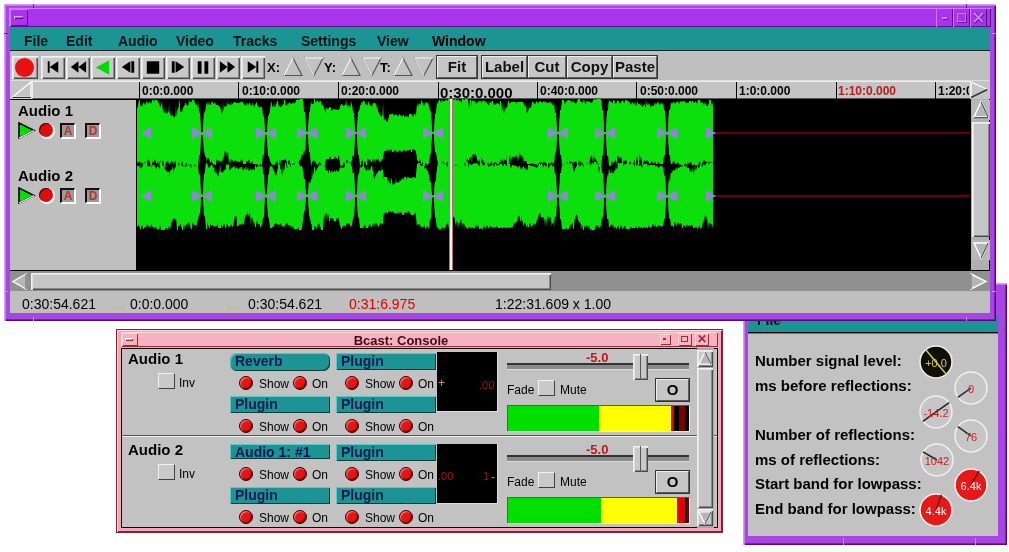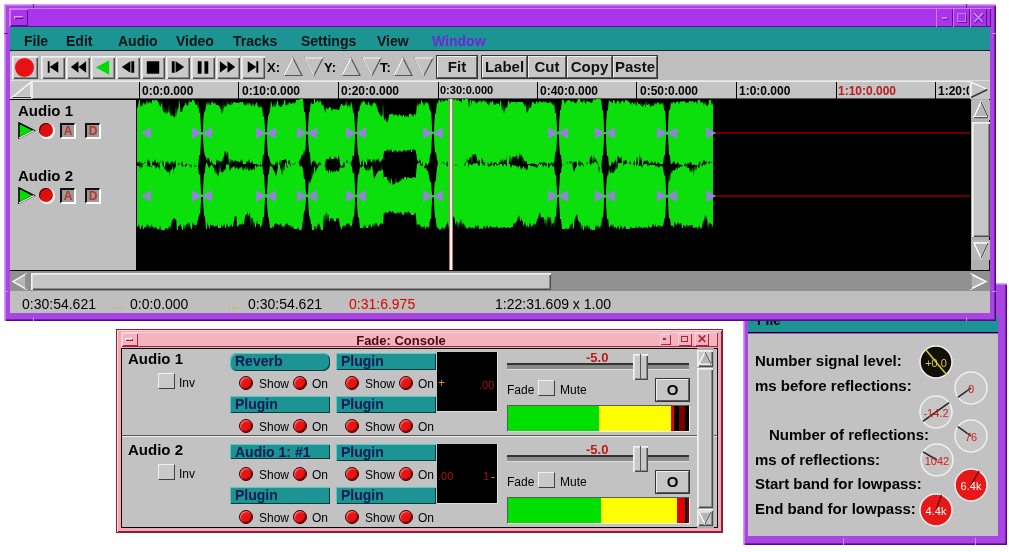--- a/index.html
+++ b/index.html
@@ -32,21 +32,21 @@
     <svg class="abs" style="left:211px;top:88px" width="34" height="34">
       <circle cx="17" cy="17" r="16" fill="#c6c6c6" stroke="#f0f0f0" stroke-width="1.5"></circle>
       <path d="M17 17l-13.2 9.3" stroke="#222" stroke-width="1.5"></path>
       <text x="17" y="22" font-size="11" font-family="Liberation Sans" fill="#cc2020" text-anchor="middle">0</text>
     </svg>
     <svg class="abs" style="left:176px;top:112px" width="34" height="34">
       <circle cx="17" cy="17" r="16" fill="#c6c6c6" stroke="#f0f0f0" stroke-width="1.5"></circle>
       <path d="M3.8 26.3L30.2 7.7" stroke="#222" stroke-width="1.5"></path>
       <text x="17" y="22" font-size="11" font-family="Liberation Sans" fill="#cc2020" text-anchor="middle">-14.2</text>
     </svg>
-    <div class="abs bold" style="left:26px;top:143px;font-size:15px;color:#000;white-space:nowrap;">Number of reflections:</div>
+    <div class="abs bold" style="left:12px;top:143px;font-size:15px;color:#000;white-space:nowrap;">Number of reflections:</div>
     <svg class="abs" style="left:211px;top:136px" width="34" height="34">
       <circle cx="17" cy="17" r="16" fill="#c6c6c6" stroke="#f0f0f0" stroke-width="1.5"></circle>
       <path d="M17 17l-13.2 -9.3" stroke="#222" stroke-width="1.5"></path>
       <text x="17" y="22" font-size="11" font-family="Liberation Sans" fill="#cc2020" text-anchor="middle">76</text>
     </svg>
     <div class="abs bold" style="left:12px;top:168px;font-size:15px;color:#000;white-space:nowrap;">ms of reflections:</div>
     <svg class="abs" style="left:177px;top:160px" width="34" height="34">
       <circle cx="17" cy="17" r="16" fill="#c6c6c6" stroke="#f0f0f0" stroke-width="1.5"></circle>
       <path d="M17 17l-14.0 -8.1" stroke="#222" stroke-width="1.5"></path>
       <text x="17" y="22" font-size="11" font-family="Liberation Sans" fill="#cc2020" text-anchor="middle">1042</text>
@@ -82,21 +82,21 @@
       </svg></div>
   <div class="abs" style="left:6px;top:23px;width:980px;height:286px;background:#bfbfbf;overflow:hidden;">
     <div class="abs" style="left:0;top:0;width:980px;height:24px;background:#1c9494;border-bottom:1px solid #022;"></div>
     <div class="abs bold" style="left:14px;top:6px;font-size:14px;color:#041414;">File</div>
       <div class="abs bold" style="left:56px;top:6px;font-size:14px;color:#041414;">Edit</div>
       <div class="abs bold" style="left:108px;top:6px;font-size:14px;color:#041414;">Audio</div>
       <div class="abs bold" style="left:166px;top:6px;font-size:14px;color:#041414;">Video</div>
       <div class="abs bold" style="left:223px;top:6px;font-size:14px;color:#041414;">Tracks</div>
       <div class="abs bold" style="left:291px;top:6px;font-size:14px;color:#041414;">Settings</div>
       <div class="abs bold" style="left:367px;top:6px;font-size:14px;color:#041414;">View</div>
-      <div class="abs bold" style="left:422px;top:6px;font-size:14px;color:#6d28d9;">Window</div>
+      <div class="abs bold" style="left:422px;top:6px;font-size:14px;color:#000000;">Window</div>
     <div class="abs" style="left:0;top:24px;width:980px;height:29px;background:#bfbfbf;"></div>
     <div class="abs raised2" style="left:2px;top:29px;width:26px;height:23px;">
         <div class="abs" style="left:3px;top:2px;width:19px;height:19px;border-radius:50%;background:#e81010;"></div>
       </div>
       <div class="abs raised2" style="left:31px;top:29px;width:24px;height:23px;">
         <svg class="abs" style="left:1px;top:2px" width="22" height="19" viewBox="0 0 23 19">
           <path d="M6 3v12h2V3z M17 3L8 9l9 6z"></path>
         </svg>
       </div>
       <div class="abs raised2" style="left:56px;top:29px;width:24px;height:23px;">
@@ -181,21 +181,21 @@
         <path d="M17.5 8.5L1 16.5" stroke="#333" stroke-width="1.4"></path>
       </svg>
       <div class="abs" style="left:0;top:53px;width:959px;height:20px;overflow:hidden;">
         <div class="abs" style="left:129px;top:2px;width:1px;height:17px;background:#000;"></div>
         <div class="abs bold" style="left:132px;top:4px;font-size:12px;color:#000;white-space:nowrap;">0:0:0.000</div>
         <div class="abs" style="left:228px;top:2px;width:1px;height:17px;background:#000;"></div>
         <div class="abs bold" style="left:232px;top:4px;font-size:12px;color:#000;white-space:nowrap;">0:10:0.000</div>
         <div class="abs" style="left:328px;top:2px;width:1px;height:17px;background:#000;"></div>
         <div class="abs bold" style="left:331px;top:4px;font-size:12px;color:#000;white-space:nowrap;">0:20:0.000</div>
         <div class="abs" style="left:428px;top:2px;width:1px;height:17px;background:#000;"></div>
-        <div class="abs bold" style="left:430px;top:4px;font-size:11px;color:#000;white-space:nowrap;">0:30:0.000</div>
+        <div class="abs bold" style="left:430px;top:4px;font-size:15px;color:#000;white-space:nowrap;">0:30:0.000</div>
         <div class="abs" style="left:527px;top:2px;width:1px;height:17px;background:#000;"></div>
         <div class="abs bold" style="left:530px;top:4px;font-size:12px;color:#000;white-space:nowrap;">0:40:0.000</div>
         <div class="abs" style="left:626px;top:2px;width:1px;height:17px;background:#000;"></div>
         <div class="abs bold" style="left:630px;top:4px;font-size:12px;color:#000;white-space:nowrap;">0:50:0.000</div>
         <div class="abs" style="left:726px;top:2px;width:1px;height:17px;background:#000;"></div>
         <div class="abs bold" style="left:729px;top:4px;font-size:12px;color:#000;white-space:nowrap;">1:0:0.000</div>
         <div class="abs" style="left:826px;top:2px;width:1px;height:17px;background:#000;"></div>
         <div class="abs bold" style="left:828px;top:4px;font-size:12px;color:#b91c1c;white-space:nowrap;">1:10:0.000</div>
         <div class="abs" style="left:925px;top:2px;width:1px;height:17px;background:#000;"></div>
         <div class="abs bold" style="left:928px;top:4px;font-size:12px;color:#000;white-space:nowrap;">1:20:0.0</div>
@@ -308,21 +308,21 @@
   <div class="abs" style="left:0;top:287px;width:4px;height:1px;background:#d286fa;"></div>
   <div class="abs" style="left:988px;top:29px;width:4px;height:1px;background:#d286fa;"></div>
   <div class="abs" style="left:988px;top:287px;width:4px;height:1px;background:#d286fa;"></div>
 </div>
 
 <div class="abs" id="console" style="left:117px;top:330px;width:605px;height:202px;background:#f1a9b6;box-shadow:inset 1px 1px 0 #fcd7dd,inset -1px -1px 0 #8c2033,0 0 0 1px #8c2033;">
   <div class="abs" style="left:4px;top:2px;width:597px;height:15px;background:#f4b3bf;box-shadow:inset 1px 1px 0 #fbd4da,inset -1px -1px 0 #9c2b3e;"></div>
   <div class="abs" style="left:5px;top:3px;width:16px;height:13px;background:#f4b3bf;box-shadow:inset 1px 1px 0 #fbd4da,inset -1px -1px 0 #9c2b3e;">
       <div class="abs" style="left:3px;top:5px;width:8px;height:3px;background:#f0a0ae;box-shadow:inset 1px 1px 0 #fff,inset -1px -1px 0 #9c2b3e;"></div>
     </div>
-  <div class="abs bold" style="left:0;top:3px;width:568px;text-align:center;font-size:13px;color:#430a12;">Fade: Console</div>
+  <div class="abs bold" style="left:0;top:3px;width:568px;text-align:center;font-size:13px;color:#430a12;">Bcast: Console</div>
   <div class="abs" style="left:543px;top:4px;width:11px;height:11px;background:#f4b3bf;box-shadow:inset 1px 1px 0 #fbd4da,inset -1px -1px 0 #9c2b3e;">
       <div class="abs" style="left:3px;top:4px;width:3px;height:2px;background:#9c2b3e;"></div>
     </div>
   <div class="abs" style="left:561px;top:3px;width:14px;height:13px;background:#f4b3bf;box-shadow:inset 1px 1px 0 #fbd4da,inset -1px -1px 0 #9c2b3e;">
       <div class="abs" style="left:3px;top:3px;width:7px;height:6px;border:1px solid #9c2b3e;"></div>
     </div>
   <div class="abs" style="left:578px;top:3px;width:14px;height:13px;background:#f4b3bf;box-shadow:inset 1px 1px 0 #fbd4da,inset -1px -1px 0 #9c2b3e;color:#9c2b3e;font-weight:bold;font-size:12px;text-align:center;line-height:13px;">✕</div>
   <div class="abs" style="left:4px;top:18px;width:597px;height:180px;background:#c2c2c2;border:1px solid #000;"></div>
   <div class="abs" style="left:5px;top:105px;width:595px;height:1px;background:#555;"></div>
     <div class="abs" style="left:5px;top:106px;width:595px;height:1px;background:#eee;"></div>

